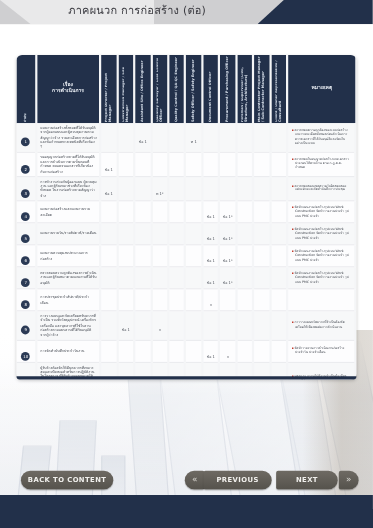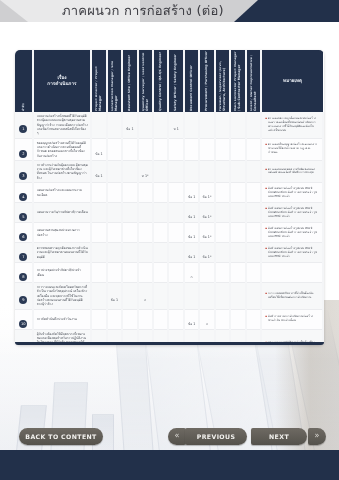--- a/index.html
+++ b/index.html
@@ -15,21 +15,21 @@
     position:absolute; top:0; left:0; width:339px; height:22px;
     background:#cfcfd1; overflow:hidden;
   }
   .topbar .lightwedge {
     position:absolute; top:0; left:0; width:140px; height:22px;
     background:#e9e9ea;
     clip-path:polygon(0 0, 100% 0, 100% 100%, 28px 100%);
   }
   .topbar .title {
     position:absolute; left:62px; top:0; height:22px; line-height:22px;
-    font-size:13px; color:#3b3b41; letter-spacing:.2px; white-space:nowrap;
+    font-size:10px; color:#3b3b41; letter-spacing:.2px; white-space:nowrap;
   }
   .topbar .darkwedge {
     position:absolute; top:0; right:0; width:105px; height:22px;
     background:#22304a;
     clip-path:polygon(24px 0, 100% 0, 100% 100%, 0 100%);
   }
 
   
   .citybg {
     position:absolute; left:0; top:300px; width:339px; height:150px;

